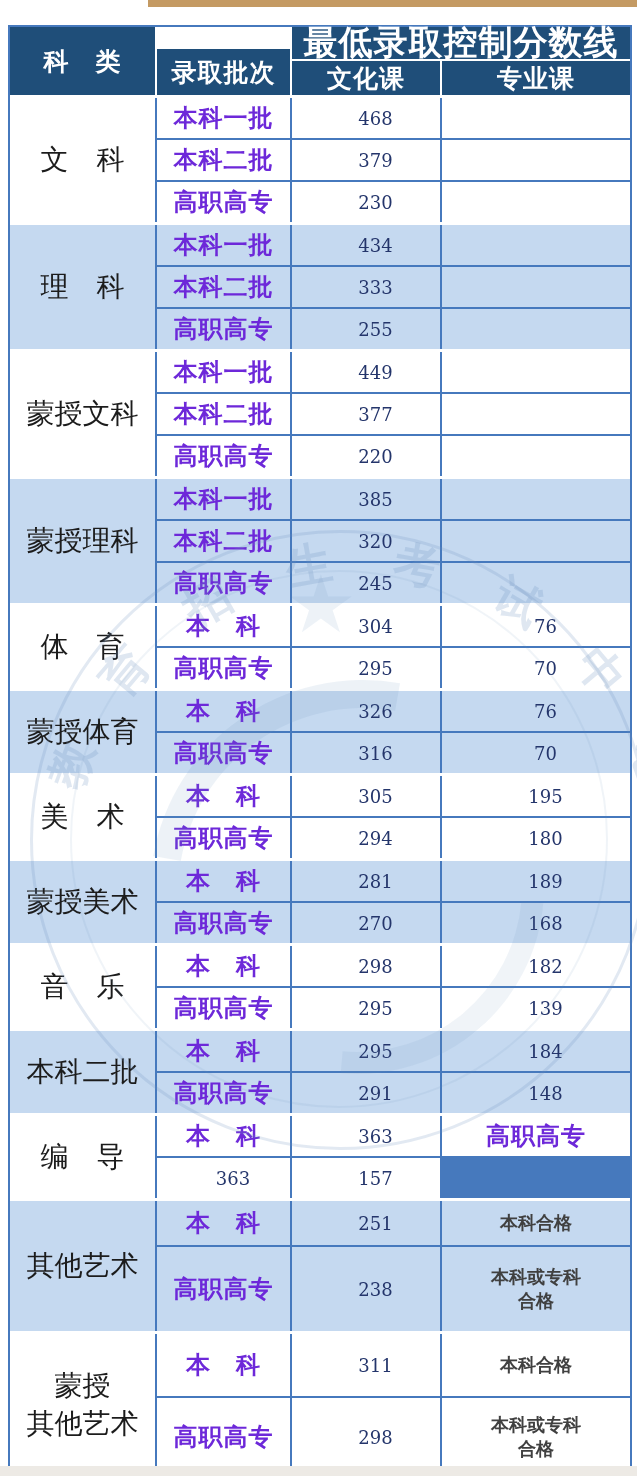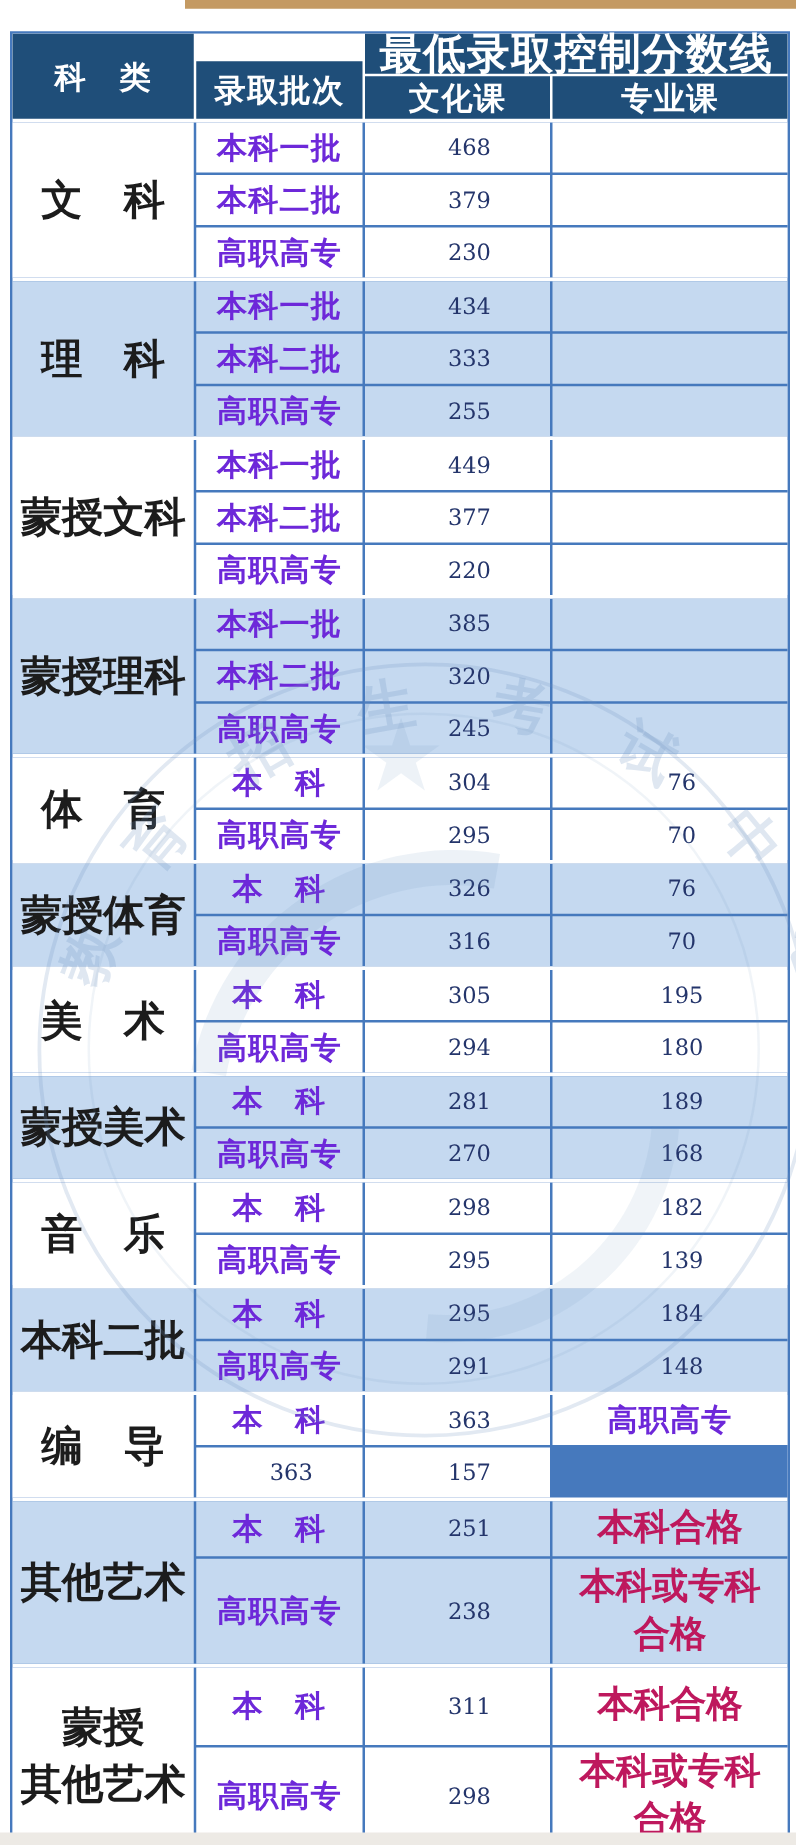--- a/index.html
+++ b/index.html
@@ -35,26 +35,26 @@
     gap:2px;background:#4679bd;margin-top:3px;
   }
   .g3{grid-template-rows:40px 40px 40px;}
   .g2{grid-template-rows:40px 40px;}
   .gA{grid-template-rows:44px 84px;}
   .gB{grid-template-rows:62px 78px;}
   .group .cell,.group .cat{background:#ffffff;display:flex;align-items:center;justify-content:center;}
   .group.shade .cell,.group.shade .cat{background:#c5d9f0;}
   .cat{
     grid-column:1;grid-row:1 / -1;
-    font-weight:bold;font-size:33px;color:#1c1c1c;
+    font-weight:normal;font-size:28px;color:#1c1c1c;
     white-space:pre-line;text-align:center;line-height:1.35;
   }
   .batch{font-weight:bold;font-size:24px;color:#6d28d9;letter-spacing:1px;}
   .num{font-family:"DejaVu Serif","Liberation Serif",serif;font-size:18px;color:#24356b;padding-left:19px;}
-  .majortext{font-weight:bold;font-size:29px;color:#be185d;white-space:pre-line;text-align:center;line-height:1.35;}
+  .majortext{font-weight:bold;font-size:18px;color:#404040;white-space:pre-line;text-align:center;line-height:1.35;}
 
   
   .watermark{position:absolute;left:30px;top:530px;width:620px;height:620px;pointer-events:none;}
   .wm-ring{position:absolute;left:0;top:0;width:614px;height:614px;border:3px solid rgba(110,145,190,0.20);border-radius:50%;}
   .wm-ring2{position:absolute;left:40px;top:40px;width:534px;height:534px;border:2px solid rgba(110,145,190,0.10);border-radius:50%;}
   .wm-swoosh{position:absolute;left:120px;top:150px;width:370px;height:370px;border:28px solid transparent;border-top-color:rgba(110,145,190,0.12);border-radius:50%;transform:rotate(-35deg);}
   .wm-swoosh2{position:absolute;left:140px;top:170px;width:330px;height:330px;border:22px solid transparent;border-top-color:rgba(110,145,190,0.10);border-radius:50%;transform:rotate(140deg);}
   .wm-star{position:absolute;left:255px;top:28px;font-size:80px;color:rgba(110,145,190,0.12);}
   .wm-char{position:absolute;font-size:46px;font-weight:bold;color:rgba(110,145,190,0.22);}
   .wc0{left:19px;top:204px;transform:rotate(-70deg);}

